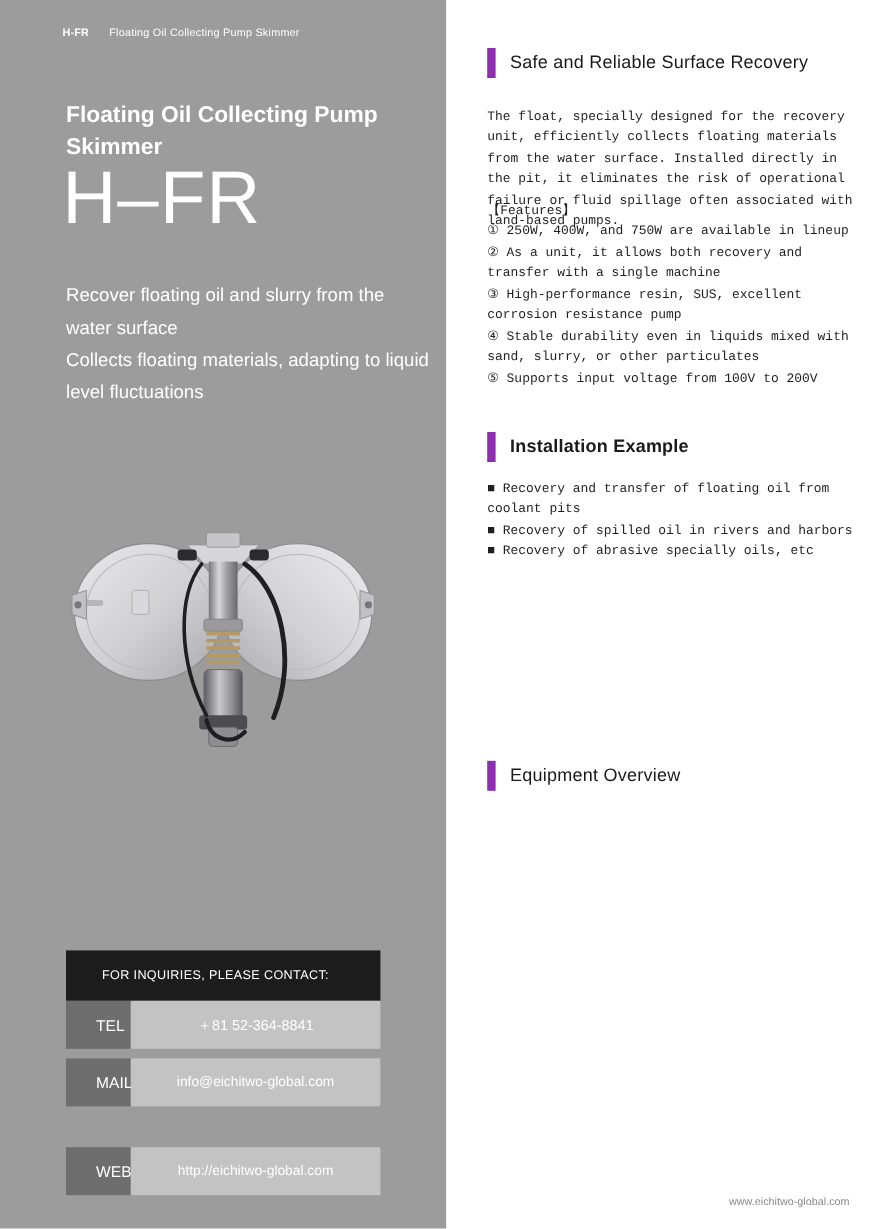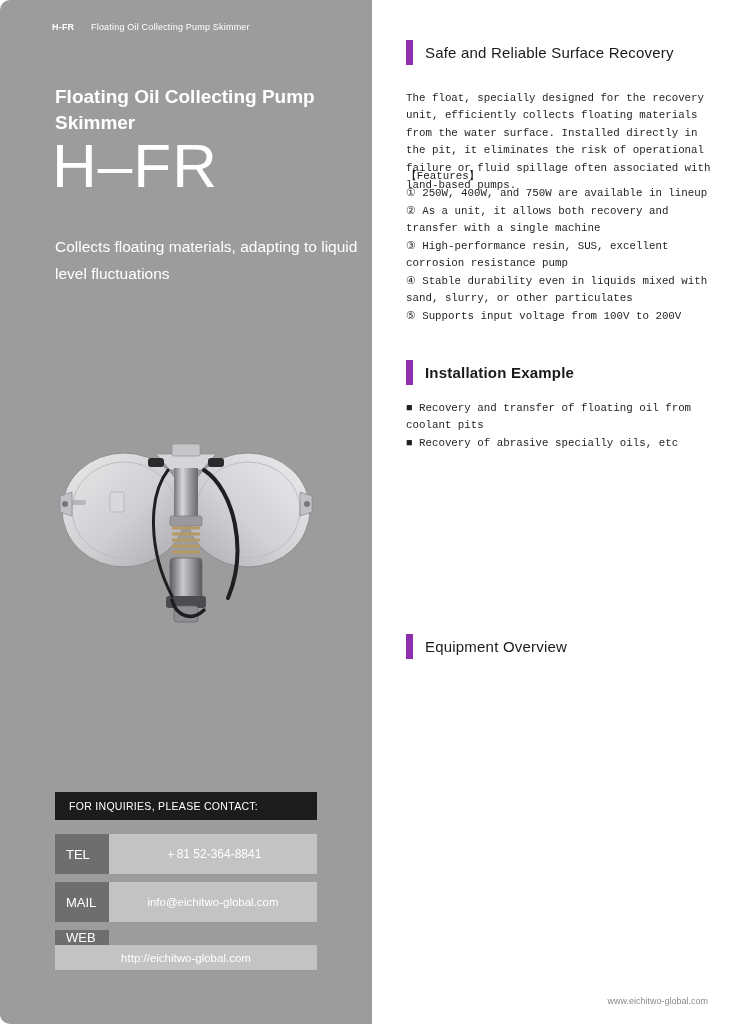--- a/index.html
+++ b/index.html
@@ -8,21 +8,20 @@
     height: 1024px;
     font-family: "Liberation Sans", sans-serif;
     background: #ffffff;
   }
   .page {
     position: relative;
     width: 732px;
     height: 1024px;
     background: #ffffff;
     overflow: hidden;
-    border-radius: 10px;
   }
 
   
   .left-panel {
     position: absolute;
     left: 0; top: 0;
     width: 372px;
     height: 1024px;
     background: #9c9c9c;
   }
@@ -71,48 +70,48 @@
     width: 268px;
     height: 270px;
   }
   .photo-svg { display: block; }
 
   
   .contact-header {
     position: absolute;
     left: 55px; top: 792px;
     width: 262px;
-    height: 28px;
+    height: 42px;
     background: #1c1c1c;
     color: #ffffff;
     font-size: 10.5px;
     display: flex;
     align-items: center;
-    padding-left: 14px;
+    padding-left: 30px;
     letter-spacing: 0.3px;
   }
   .contact-row {
     position: absolute;
     left: 55px;
     width: 262px;
     height: 40px;
     display: flex;
     align-items: stretch;
   }
   .contact-row.r1 { top: 834px; }
   .contact-row.r2 { top: 882px; }
-  .contact-row.r3 { top: 930px; flex-direction: column; }
+  .contact-row.r3 { top: 956px; }
   .contact-label {
     width: 54px;
     background: #6e6e6e;
     color: #ffffff;
     font-size: 13px;
     display: flex;
     align-items: center;
-    padding-left: 11px;
+    padding-left: 25px;
   }
   .contact-value {
     flex: 1;
     background: #c3c3c3;
     color: #ffffff;
     font-size: 11.5px;
     display: flex;
     align-items: center;
     justify-content: center;
   }
@@ -170,20 +169,21 @@
     <div class="left-header">
       <span class="code">H-FR</span>
       <span>Floating Oil Collecting Pump Skimmer</span>
     </div>
 
     <div class="left-title">Floating Oil Collecting Pump Skimmer</div>
 
     <div class="left-model">H–FR</div>
 
     <div class="left-lead">
+      <div>Recover floating oil and slurry from the water surface</div>
       <div>Collects floating materials, adapting to liquid level fluctuations</div>
     </div>
 
     <div class="product-photo">
       <svg class="photo-svg" width="268" height="270" viewBox="0 0 268 270" xmlns="http://www.w3.org/2000/svg">
         <defs>
           <linearGradient id="floatL" x1="0" y1="0" x2="1" y2="1">
             <stop offset="0%" stop-color="#e9e9ea"></stop>
             <stop offset="55%" stop-color="#cfcfd2"></stop>
             <stop offset="100%" stop-color="#a9a9ad"></stop>
@@ -281,20 +281,21 @@
       <p class="feature-line">⑤ Supports input voltage from 100V to 200V</p>
     </div>
 
     <div class="section-head" style="left:34px; top:360px;font-weight:bold;">
       <span class="section-bar"></span>
       <span class="section-title">Installation Example</span>
     </div>
 
     <div class="body-text" style="left:34px; top:400px; width:305px;">
       <p class="bullet-line">■ Recovery and transfer of floating oil from coolant pits</p>
+      <p class="bullet-line">■ Recovery of spilled oil in rivers and harbors</p>
       <p class="bullet-line">■ Recovery of abrasive specially oils, etc</p>
     </div>
 
     <div class="section-head" style="left:34px; top:634px;">
       <span class="section-bar"></span>
       <span class="section-title">Equipment Overview</span>
     </div>
 
     <div class="footer-url">www.eichitwo-global.com</div>
   </div>

